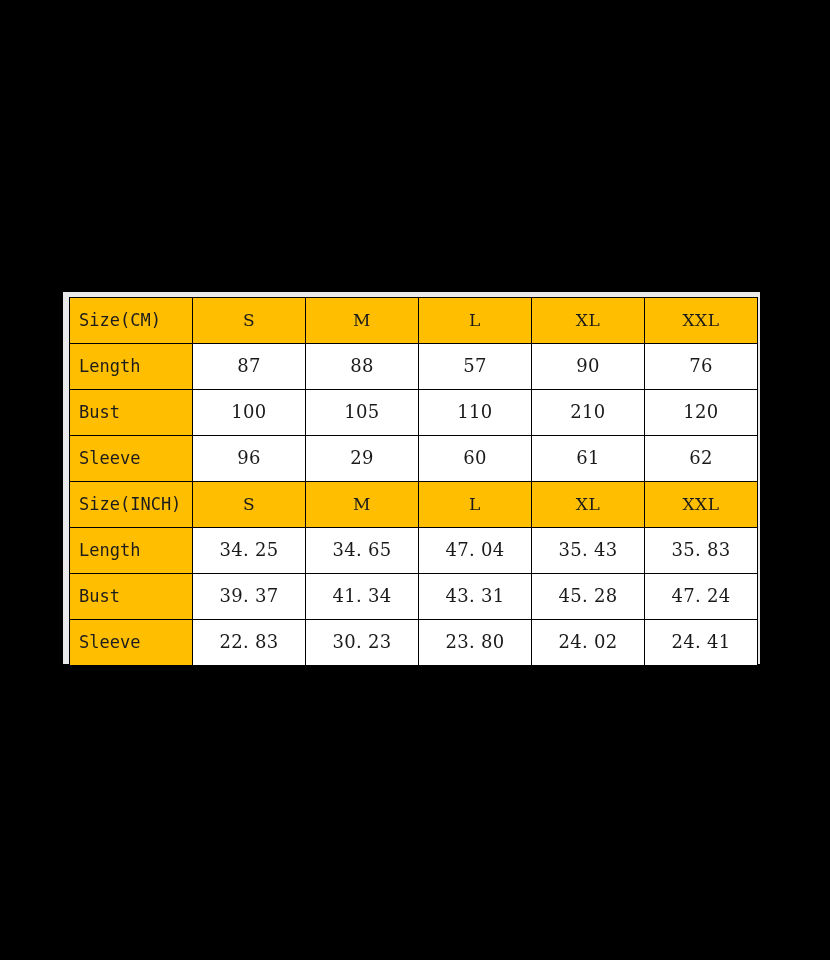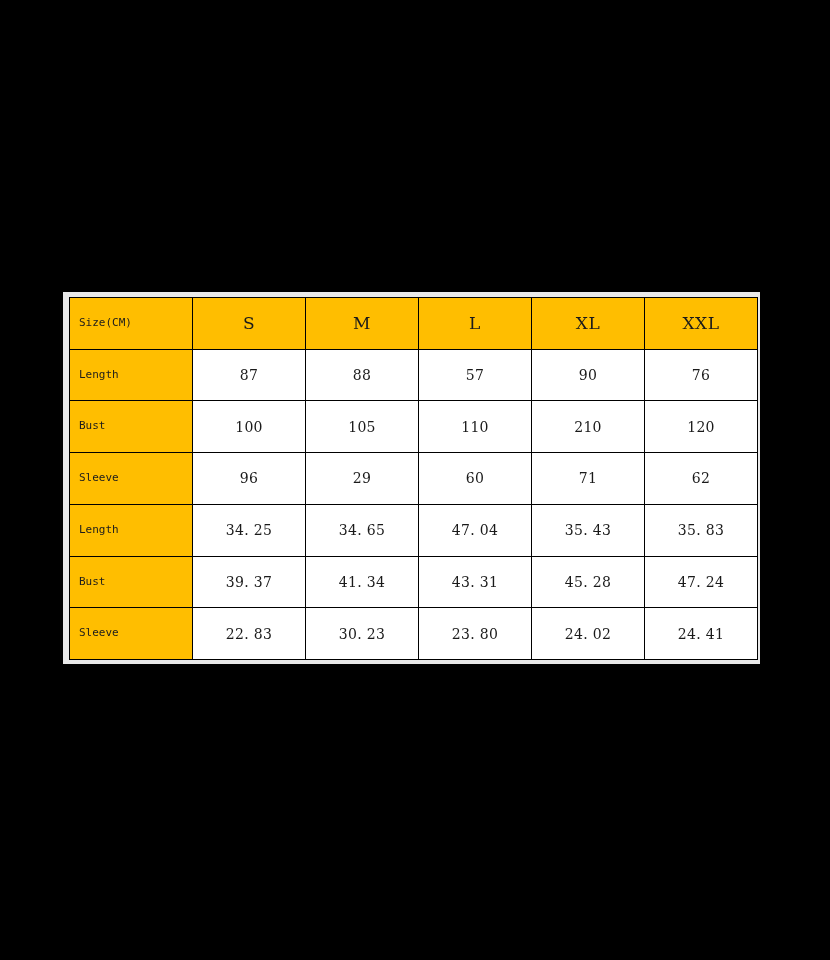--- a/index.html
+++ b/index.html
@@ -57,41 +57,41 @@
     white-space: nowrap;
     overflow: hidden;
   }
 
   
   .size-table td.rowhead {
     background: #ffbe00;
     text-align: left;
     padding-left: 9px;
     font-family: "DejaVu Sans Mono", monospace;
-    font-size: 11px;
+    font-size: 17px;
     letter-spacing: 0px;
     color: #1c1c1c;
   }
 
   
   .size-table tr.section-row td {
     background: #ffbe00;
   }
 
   
   .size-table td.sizecol {
     font-family: "DejaVu Serif", serif;
     font-size: 17px;
     letter-spacing: 0.5px;
   }
 
   
   .size-table td.num {
     font-family: "DejaVu Serif", serif;
-    font-size: 14px;
+    font-size: 18px;
     letter-spacing: 0.3px;
   }
 
   
   col.c0 { width: 123px; }
   col.cx { width: 113px; }
 </style>
 </head>
 <body>
 
@@ -134,24 +134,32 @@
           <td class="num">110</td>
           <td class="num">210</td>
           <td class="num">120</td>
         </tr>
 
         <tr>
           <td class="rowhead">Sleeve</td>
           <td class="num">96</td>
           <td class="num">29</td>
           <td class="num">60</td>
-          <td class="num">71</td>
+          <td class="num">61</td>
           <td class="num">62</td>
         </tr>
 
+        <tr class="section-row">
+          <td class="rowhead">Size(INCH)</td>
+          <td class="sizecol">S</td>
+          <td class="sizecol">M</td>
+          <td class="sizecol">L</td>
+          <td class="sizecol">XL</td>
+          <td class="sizecol">XXL</td>
+        </tr>
 
         <tr>
           <td class="rowhead">Length</td>
           <td class="num">34. 25</td>
           <td class="num">34. 65</td>
           <td class="num">47. 04</td>
           <td class="num">35. 43</td>
           <td class="num">35. 83</td>
         </tr>
 

